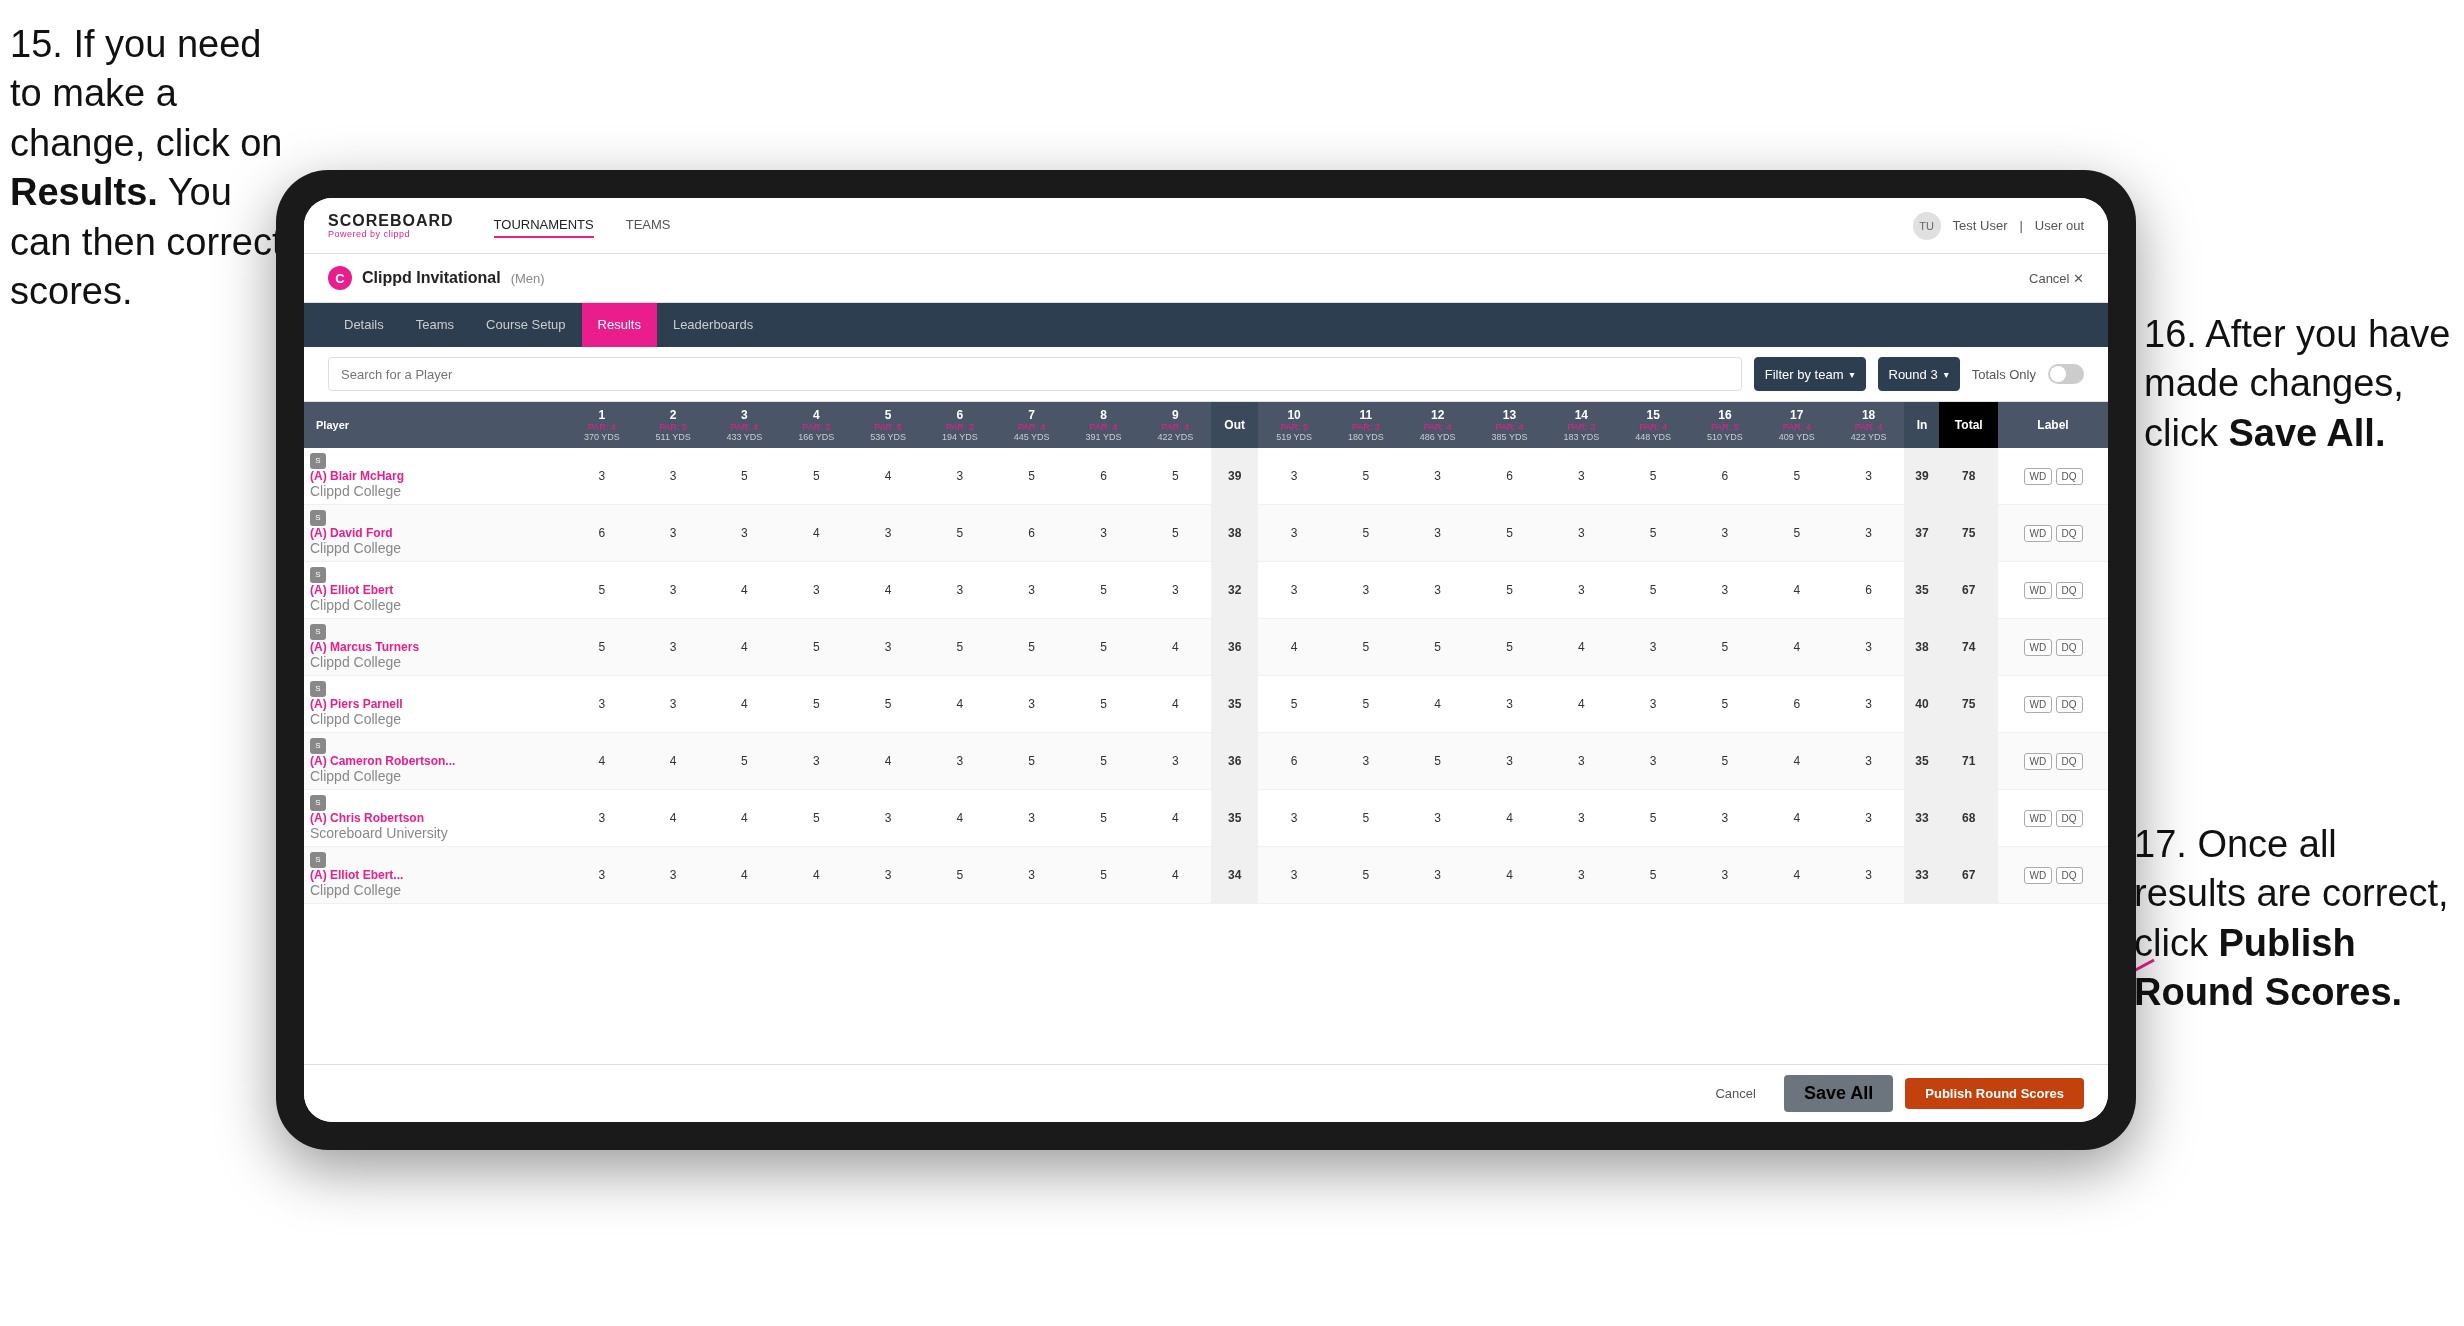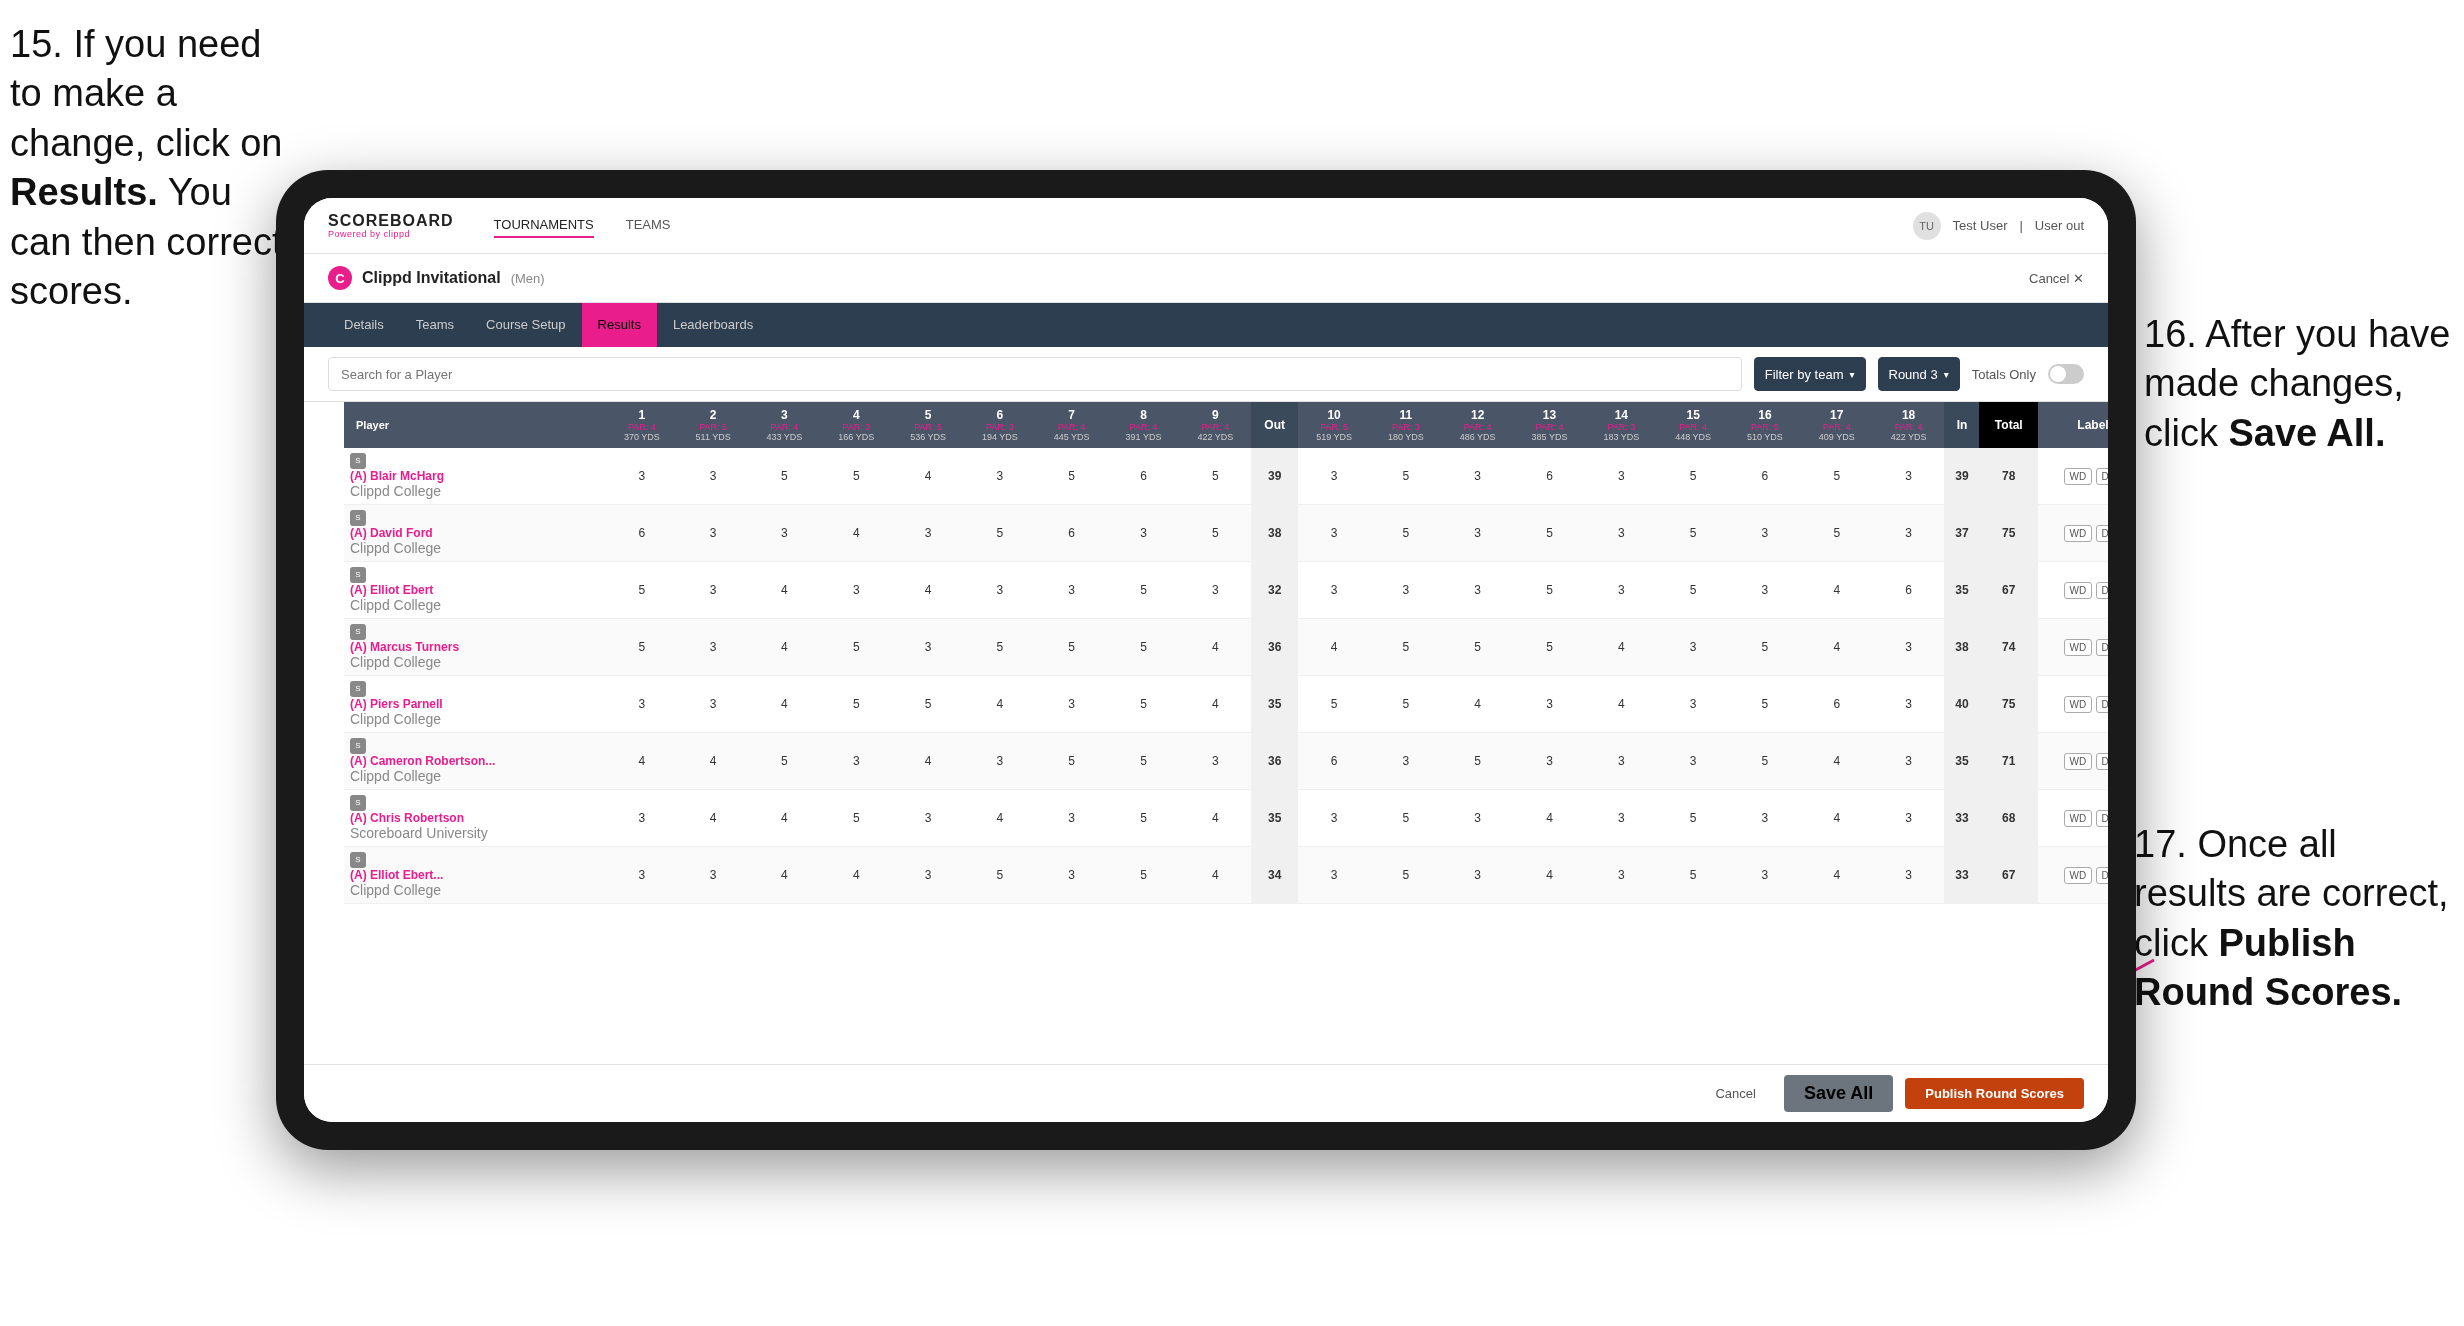--- a/index.html
+++ b/index.html
@@ -200,21 +200,21 @@
       font-size: 13px;
       color: #ccc;
       padding: 0 16px;
       height: 100%;
       display: flex;
       align-items: center;
       cursor: pointer;
       border-bottom: 2px solid transparent;
     }
     .sub-nav-tab.active {
-      color: #000000;
+      color: #ffffff;
       background: #e91e8c;
       border-bottom-color: #e91e8c;
     }
 
     
     .filter-bar {
       background: #fff;
       padding: 10px 24px;
       display: flex;
       align-items: center;
@@ -280,21 +280,20 @@
 
     
     .scores-container {
       flex: 1;
       overflow: auto;
     }
     .scores-table {
       width: 100%;
       border-collapse: collapse;
       font-size: 11.5px;
-      margin-left: 40px;
     }
     .scores-table thead {
       background: #4a5568;
       color: #fff;
       position: sticky;
       top: 0;
     }
     .scores-table thead tr:first-child th {
       padding: 6px 4px;
       text-align: center;

